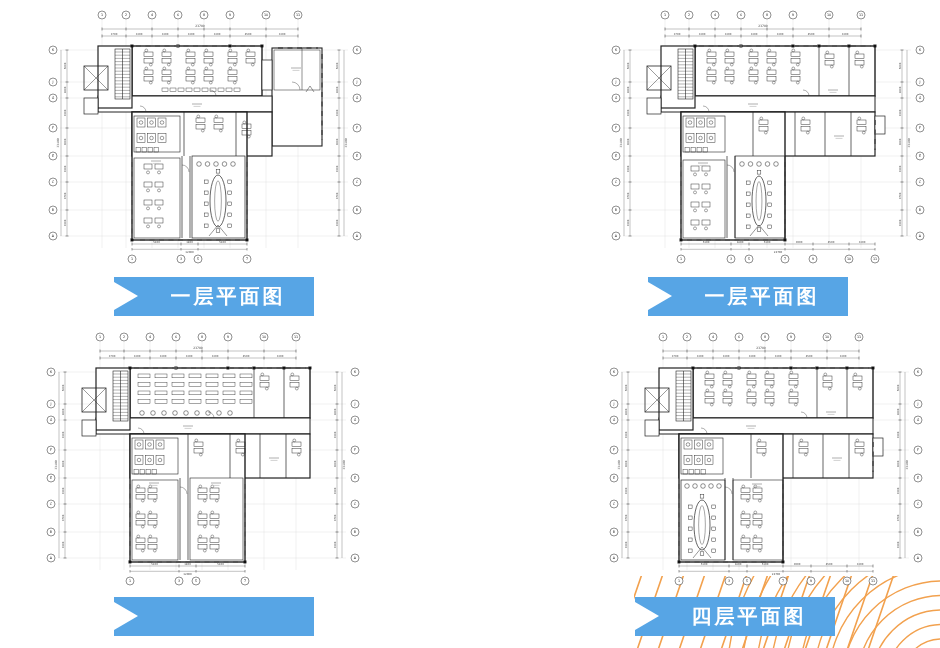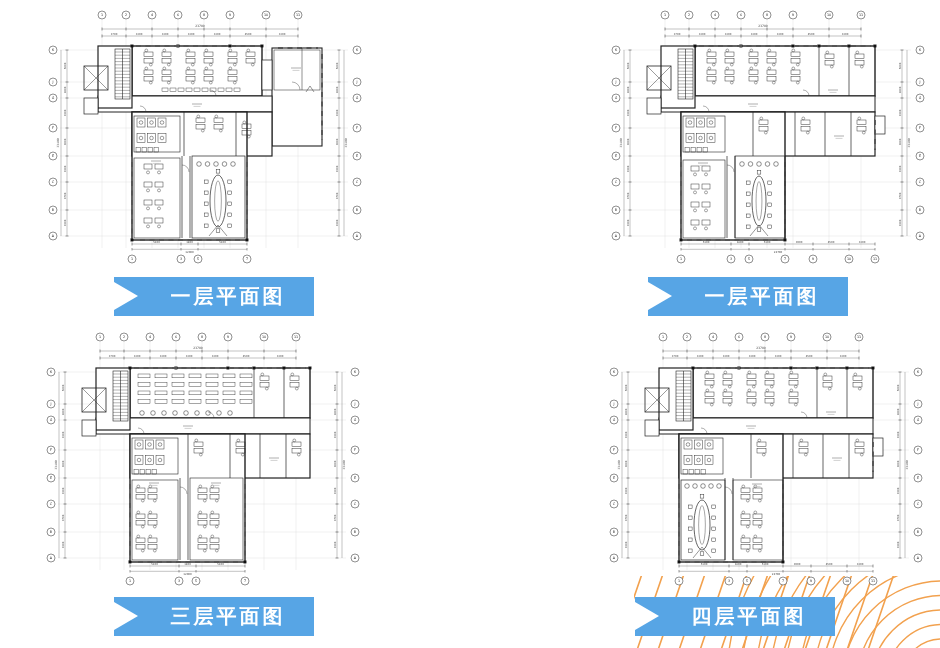--- a/index.html
+++ b/index.html
@@ -1391,21 +1391,20 @@
   <div class="banner b1">
     <span class="notch"></span>
     <span class="label">一层平面图</span>
   </div>
   <div class="banner b2">
     <span class="notch"></span>
     <span class="label">一层平面图</span>
   </div>
   <div class="banner b3">
     <span class="notch"></span>
-    <span class="label">三层平面图</span>
   </div>
   <div class="banner b4">
     <span class="notch"></span>
     <span class="label">四层平面图</span>
   </div>
 
   <svg class="deco" id="deco" viewBox="0 0 306 72">
       <line x1="-20" y1="80" x2="10" y2="-8" stroke="#f2a14e" stroke-width="1.6" stroke-linecap="round"></line>
       <line x1="1" y1="80" x2="31" y2="-8" stroke="#f2a14e" stroke-width="1.6" stroke-linecap="round"></line>
       <line x1="22" y1="80" x2="52" y2="-8" stroke="#f2a14e" stroke-width="1.6" stroke-linecap="round"></line>

